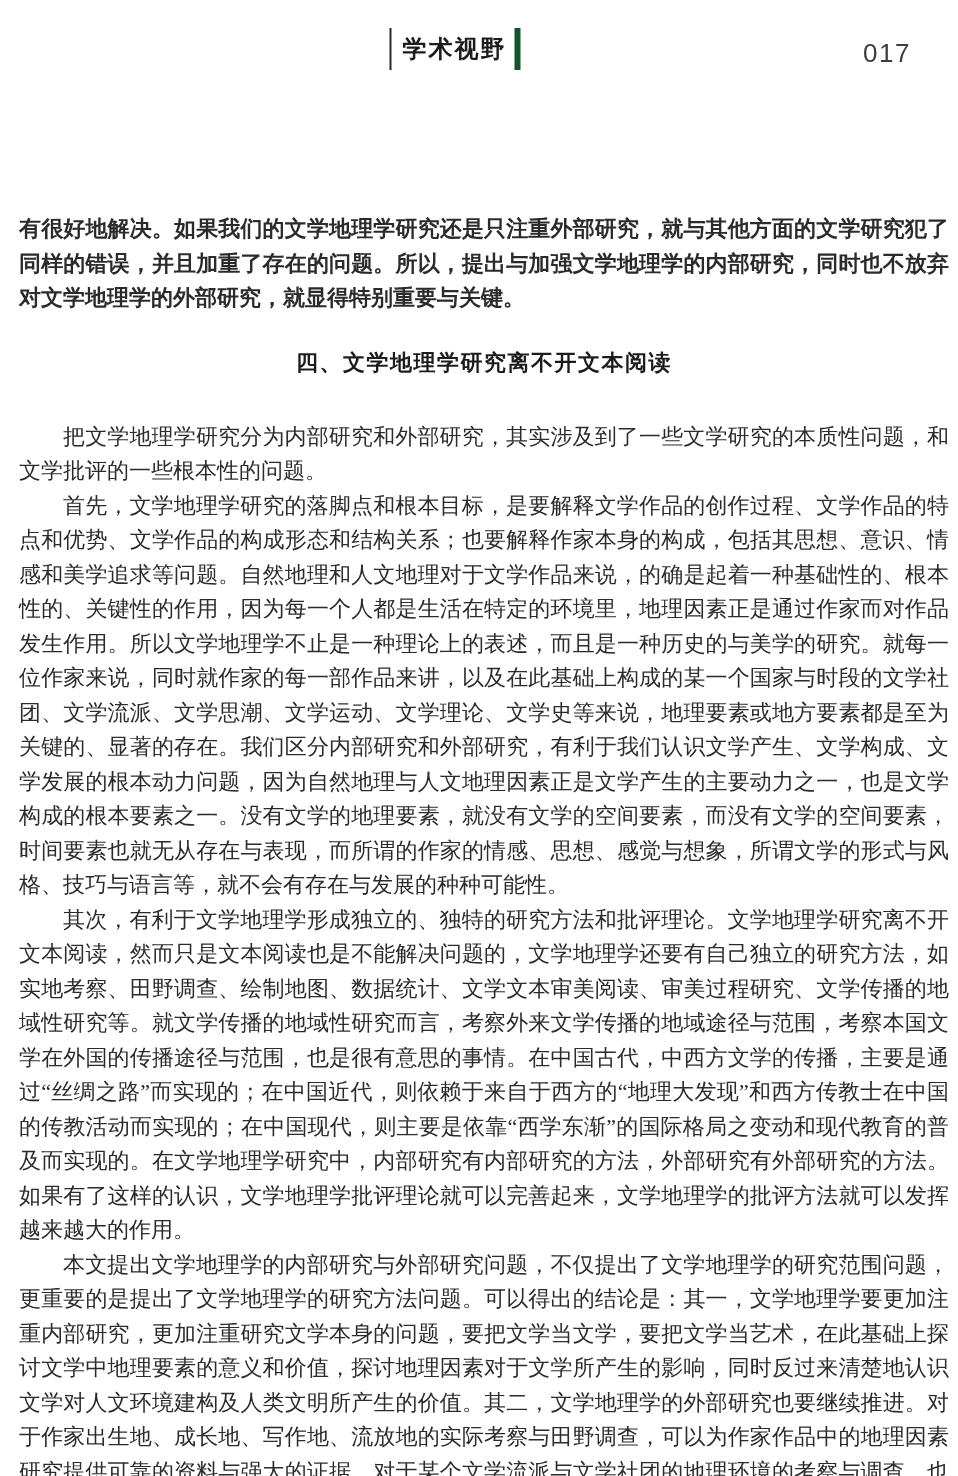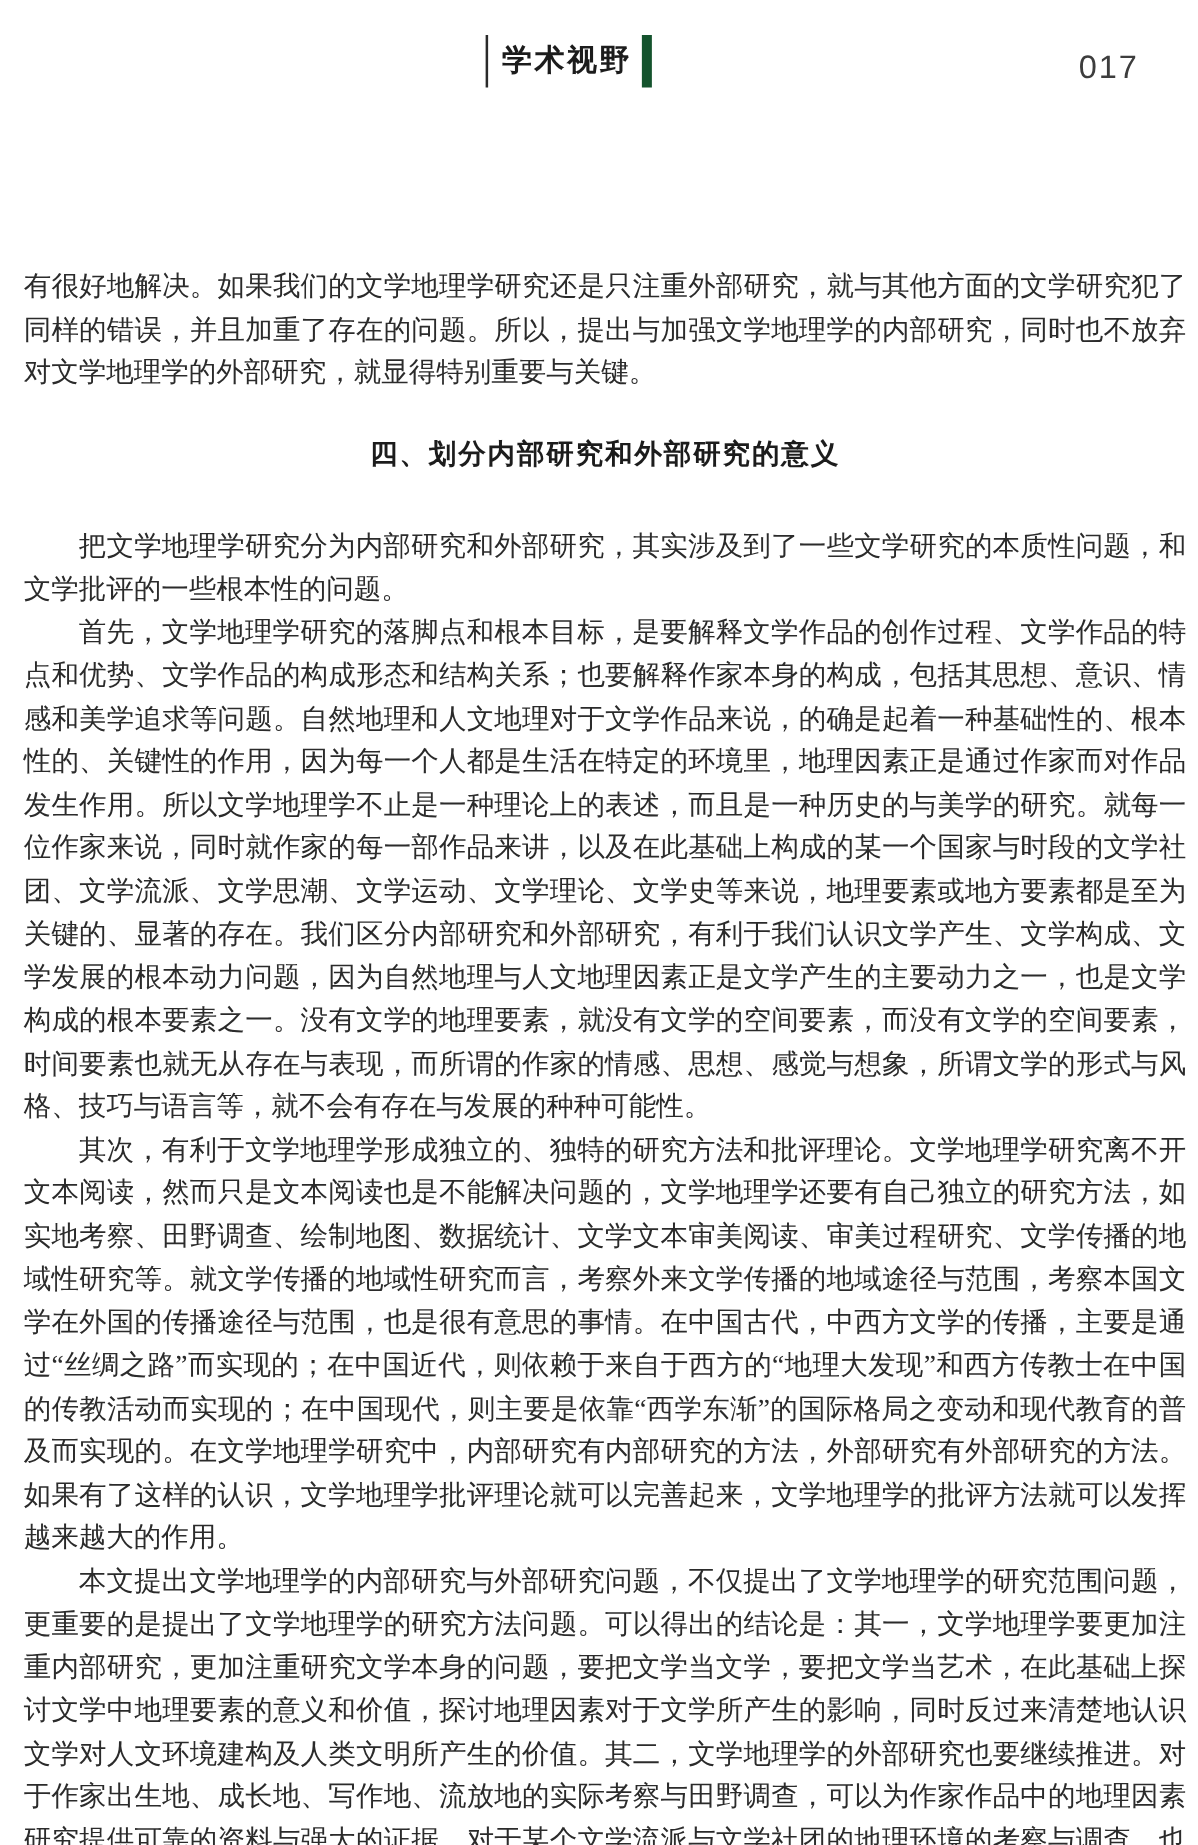--- a/index.html
+++ b/index.html
@@ -30,21 +30,21 @@
     top: 0;
     transform: translateX(-50%);
     display: inline-block;
     font-family: "Liberation Sans", "DejaVu Sans", sans-serif;
     font-weight: bold;
     font-size: 24px;
     letter-spacing: 2px;
     line-height: 30px;
     color: #1c1c1c;
     border-left: 2px solid #2a2a2a;
-    border-right: 8px solid #14532d;
+    border-right: 6px solid #14532d;
     padding: 6px 8px 6px 11px;
     white-space: nowrap;
   }
   .page-number {
     position: absolute;
     left: 863px;
     top: 10px;
     font-family: "Liberation Sans", "DejaVu Sans", sans-serif;
     font-size: 26px;
     font-weight: 400;
@@ -63,20 +63,21 @@
     text-align: justify;
     color: #2b2b2b;
   }
   .para {
     margin: 0;
     padding: 0;
     text-indent: 2em;
   }
   .para.no-indent {
     text-indent: 0;
+    font-weight: bold;
   }
   .section-heading {
     margin: 32px 0 42px 0;
     padding: 0;
     text-align: center;
     text-indent: 0;
     font-family: "Liberation Sans", "DejaVu Sans", sans-serif;
     font-size: 22px;
     font-weight: bold;
     letter-spacing: 1.5px;
@@ -90,21 +91,21 @@
 <div class="page">
 
   <header class="page-header">
     <div class="section-label">学术视野</div>
     <div class="page-number">017</div>
   </header>
 
   <main class="page-body">
     <p class="para no-indent">有很好地解决。如果我们的文学地理学研究还是只注重外部研究，就与其他方面的文学研究犯了同样的错误，并且加重了存在的问题。所以，提出与加强文学地理学的内部研究，同时也不放弃对文学地理学的外部研究，就显得特别重要与关键。</p>
 
-    <h2 class="section-heading">四、划分内部研究和外部研究的意义</h2>
+    <h2 class="section-heading">四、文学地理学研究离不开文本阅读</h2>
 
     <p class="para">把文学地理学研究分为内部研究和外部研究，其实涉及到了一些文学研究的本质性问题，和文学批评的一些根本性的问题。</p>
 
     <p class="para">首先，文学地理学研究的落脚点和根本目标，是要解释文学作品的创作过程、文学作品的特点和优势、文学作品的构成形态和结构关系；也要解释作家本身的构成，包括其思想、意识、情感和美学追求等问题。自然地理和人文地理对于文学作品来说，的确是起着一种基础性的、根本性的、关键性的作用，因为每一个人都是生活在特定的环境里，地理因素正是通过作家而对作品发生作用。所以文学地理学不止是一种理论上的表述，而且是一种历史的与美学的研究。就每一位作家来说，同时就作家的每一部作品来讲，以及在此基础上构成的某一个国家与时段的文学社团、文学流派、文学思潮、文学运动、文学理论、文学史等来说，地理要素或地方要素都是至为关键的、显著的存在。我们区分内部研究和外部研究，有利于我们认识文学产生、文学构成、文学发展的根本动力问题，因为自然地理与人文地理因素正是文学产生的主要动力之一，也是文学构成的根本要素之一。没有文学的地理要素，就没有文学的空间要素，而没有文学的空间要素，时间要素也就无从存在与表现，而所谓的作家的情感、思想、感觉与想象，所谓文学的形式与风格、技巧与语言等，就不会有存在与发展的种种可能性。</p>
 
     <p class="para">其次，有利于文学地理学形成独立的、独特的研究方法和批评理论。文学地理学研究离不开文本阅读，然而只是文本阅读也是不能解决问题的，文学地理学还要有自己独立的研究方法，如实地考察、田野调查、绘制地图、数据统计、文学文本审美阅读、审美过程研究、文学传播的地域性研究等。就文学传播的地域性研究而言，考察外来文学传播的地域途径与范围，考察本国文学在外国的传播途径与范围，也是很有意思的事情。在中国古代，中西方文学的传播，主要是通过“丝绸之路”而实现的；在中国近代，则依赖于来自于西方的“地理大发现”和西方传教士在中国的传教活动而实现的；在中国现代，则主要是依靠“西学东渐”的国际格局之变动和现代教育的普及而实现的。在文学地理学研究中，内部研究有内部研究的方法，外部研究有外部研究的方法。如果有了这样的认识，文学地理学批评理论就可以完善起来，文学地理学的批评方法就可以发挥越来越大的作用。</p>
 
     <p class="para">本文提出文学地理学的内部研究与外部研究问题，不仅提出了文学地理学的研究范围问题，更重要的是提出了文学地理学的研究方法问题。可以得出的结论是：其一，文学地理学要更加注重内部研究，更加注重研究文学本身的问题，要把文学当文学，要把文学当艺术，在此基础上探讨文学中地理要素的意义和价值，探讨地理因素对于文学所产生的影响，同时反过来清楚地认识文学对人文环境建构及人类文明所产生的价值。其二，文学地理学的外部研究也要继续推进。对于作家出生地、成长地、写作地、流放地的实际考察与田野调查，可以为作家作品中的地理因素研究提供可靠的资料与强大的证据。对于某个文学流派与文学社团的地理环境的考察与调查，也可以为文学史与</p>
   </main>
 

